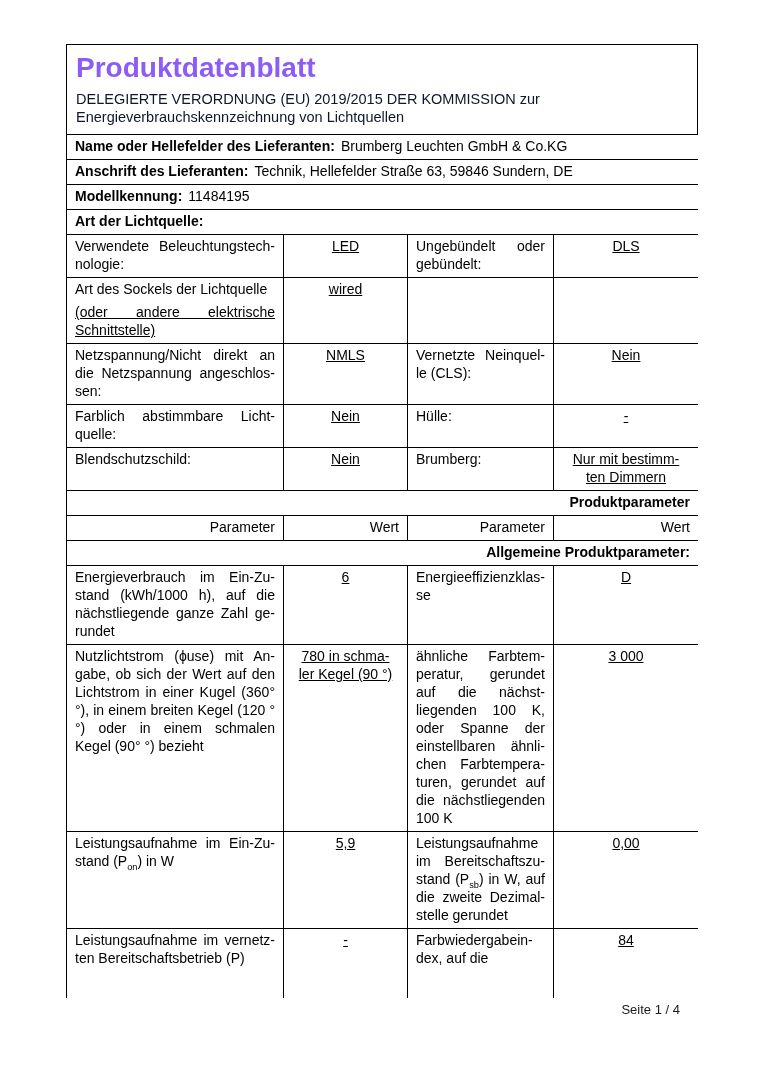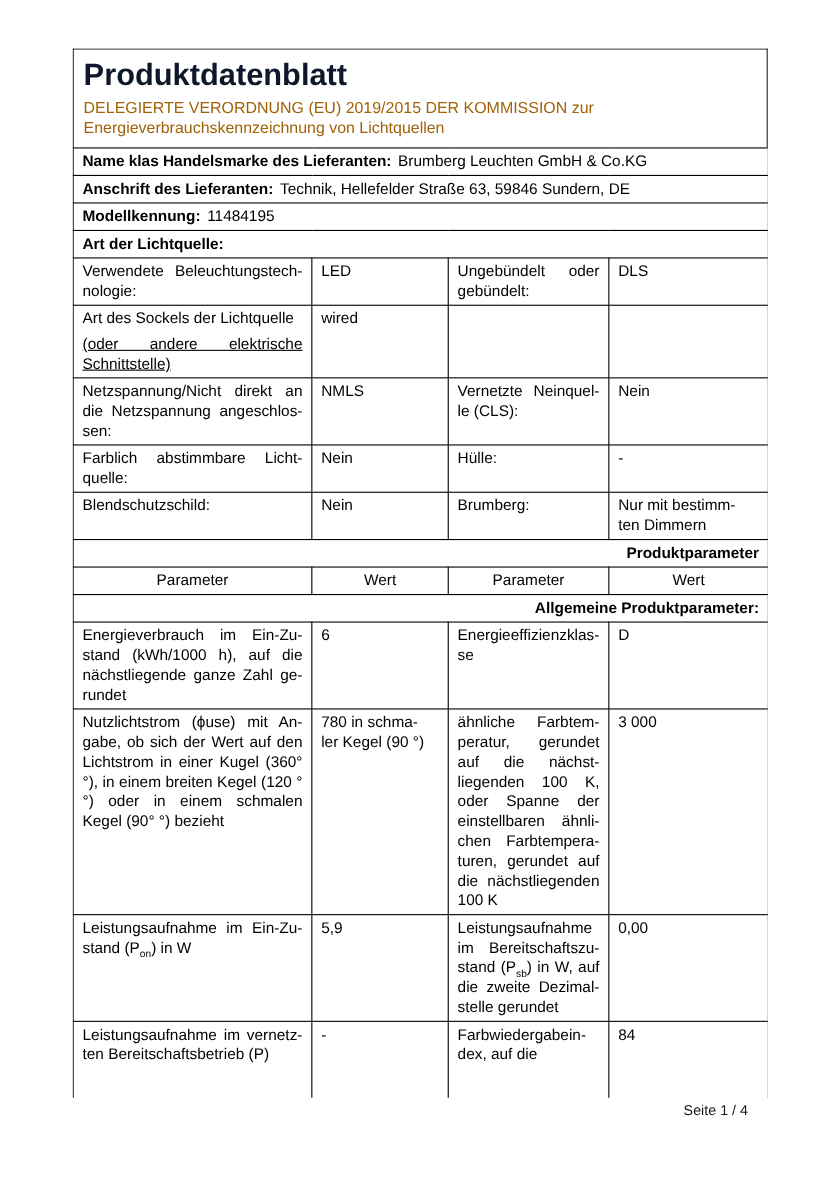--- a/index.html
+++ b/index.html
@@ -16,44 +16,44 @@
     max-height:954px;overflow:hidden;
   }
   .title-block{
     border:1.6px solid #000;
     border-bottom:none;
     padding:6px 10px 8px 9px;
   }
   .doc-title{
     margin:0 0 5px 0;
     font-size:28px;line-height:34px;font-weight:bold;
-    color:#0f172a;
+    color:#8b5cf6;
   }
   .subtitle{
-    margin:0;font-size:14.5px;line-height:18px;color:#a16207;
+    margin:0;font-size:14.5px;line-height:18px;color:#0f172a;
   }
   table.t{
     table-layout:fixed;width:632px;border-collapse:collapse;
   }
   .c1{width:217px}.c2{width:124px}.c3{width:146px}.c4{width:145px}
   table.t td{
     border:1.6px solid #000;
     vertical-align:top;
     font-size:14px;line-height:18px;
     padding:2px 8px 4px 8px;
   }
   td.info{padding:5px 9px 6px 9px;font-size:14.5px;}
   td.info .label{font-weight:bold;}
   td.info .value{margin-left:6px;text-align:right;}
   td.section{font-weight:bold;padding:3px 9px 4px 9px;font-size:14.5px;}
   td.param{text-align:justify;}
   td.param p{margin:0;}
   td.param p + p{margin-top:5px;text-decoration:underline;}
-  td.val{white-space:pre-line;}
-  td.colhead{text-align:center;}
+  td.val{text-align:center;white-space:pre-line;text-decoration:underline;}
+  td.colhead{text-align:right;}
   td.cbold{text-align:right;font-weight:bold;}
   tr.cut td{padding-bottom:34px;}
   sub{font-size:0.66em;line-height:0;}
   .footer{
     position:absolute;top:1003px;right:84px;
     font-size:13px;line-height:14px;color:#1a1a1a;
   }
 </style>
 </head>
 <body>
@@ -69,21 +69,21 @@
     <table class="t">
       <colgroup>
           <col class="c1">
           <col class="c2">
           <col class="c3">
           <col class="c4">
         </colgroup>
 
       <tbody>
           <tr>
-        <td class="info" colspan="4"><span class="label">Name klas Handelsmarke des Lieferanten:</span><span class="value">Brumberg Leuchten GmbH &amp; Co.KG</span></td>
+        <td class="info" colspan="4"><span class="label">Name oder Hellefelder des Lieferanten:</span><span class="value">Brumberg Leuchten GmbH &amp; Co.KG</span></td>
       </tr>
       <tr>
         <td class="info" colspan="4"><span class="label">Anschrift des Lieferanten:</span><span class="value">Technik, Hellefelder Straße 63, 59846 Sundern, DE</span></td>
       </tr>
       <tr>
         <td class="info" colspan="4"><span class="label">Modellkennung:</span><span class="value">11484195</span></td>
       </tr>
 
       <tr>
         <td class="section" colspan="4">Art der Lichtquelle:</td>

